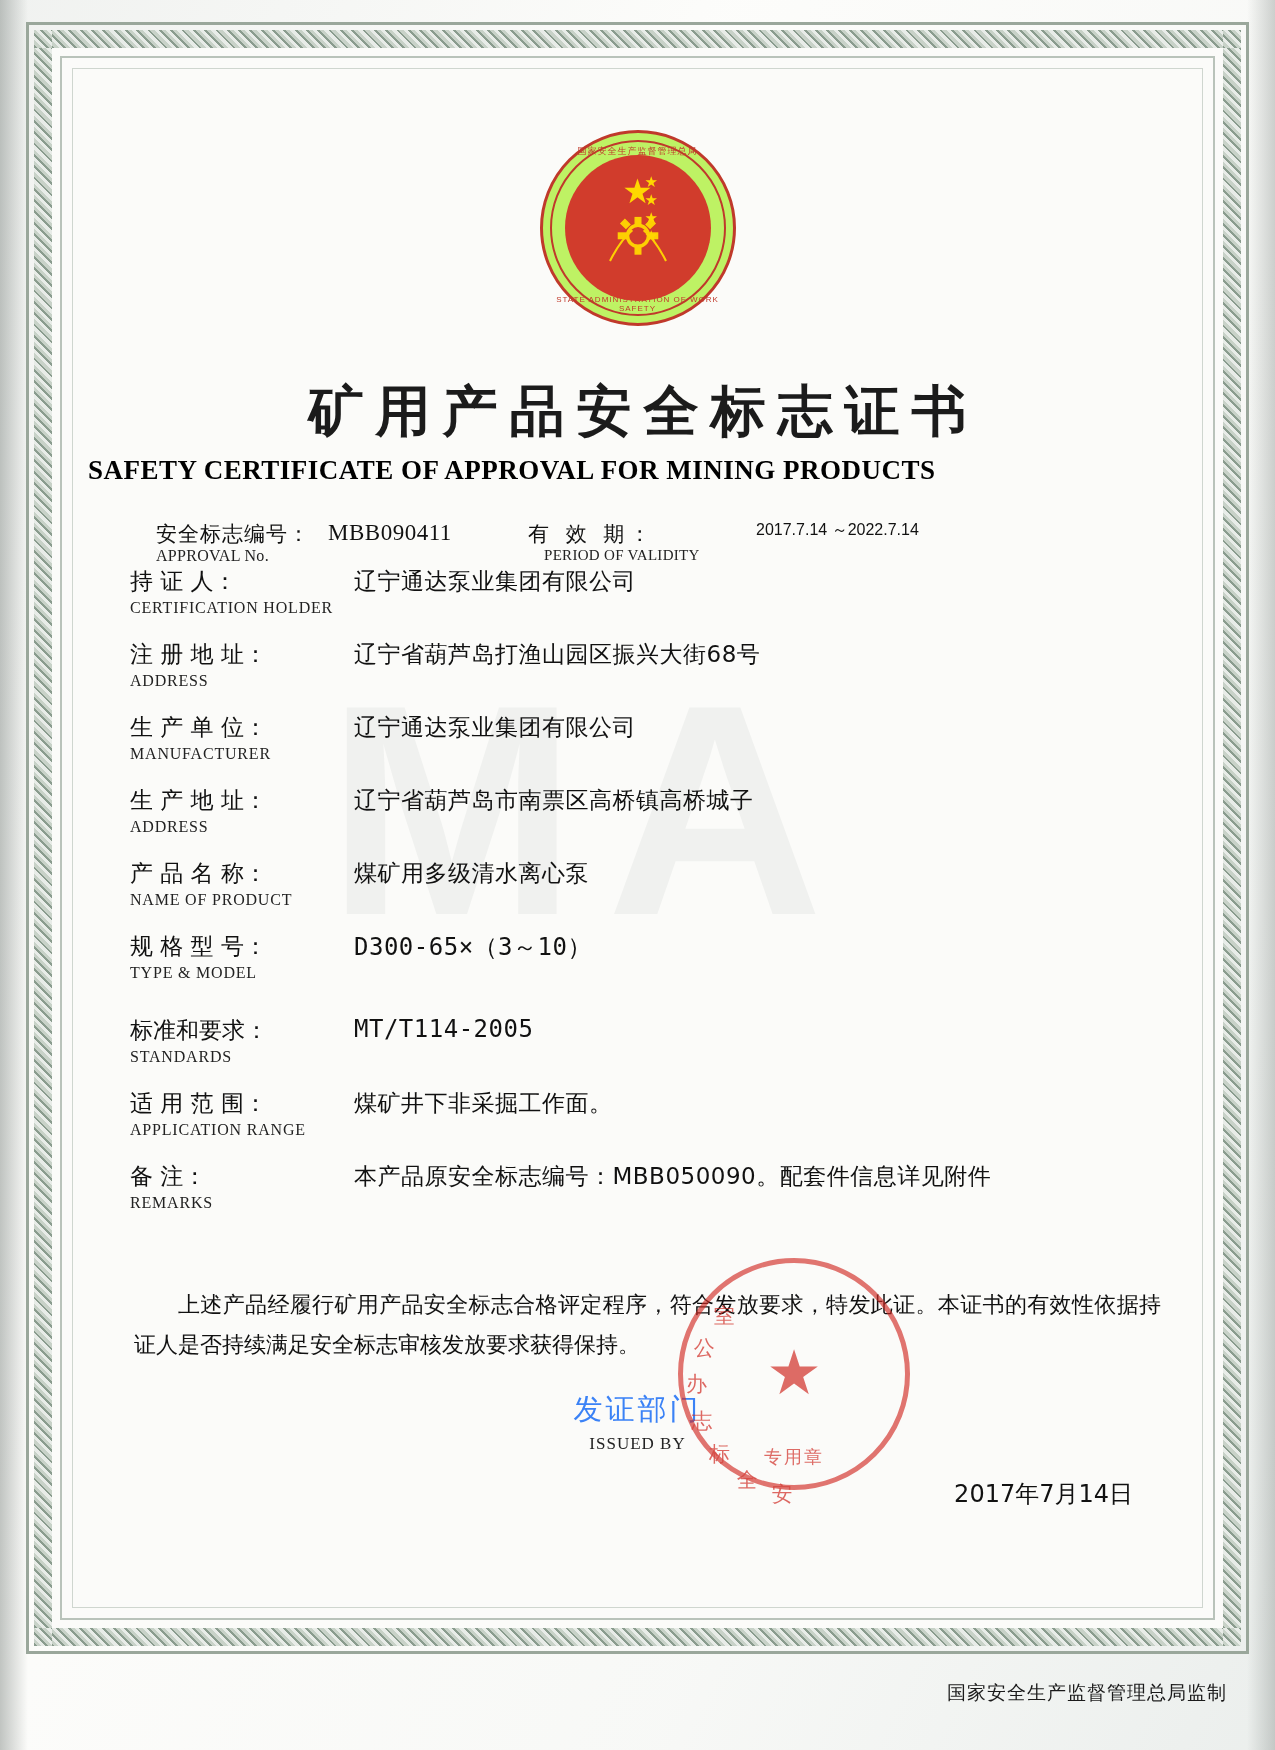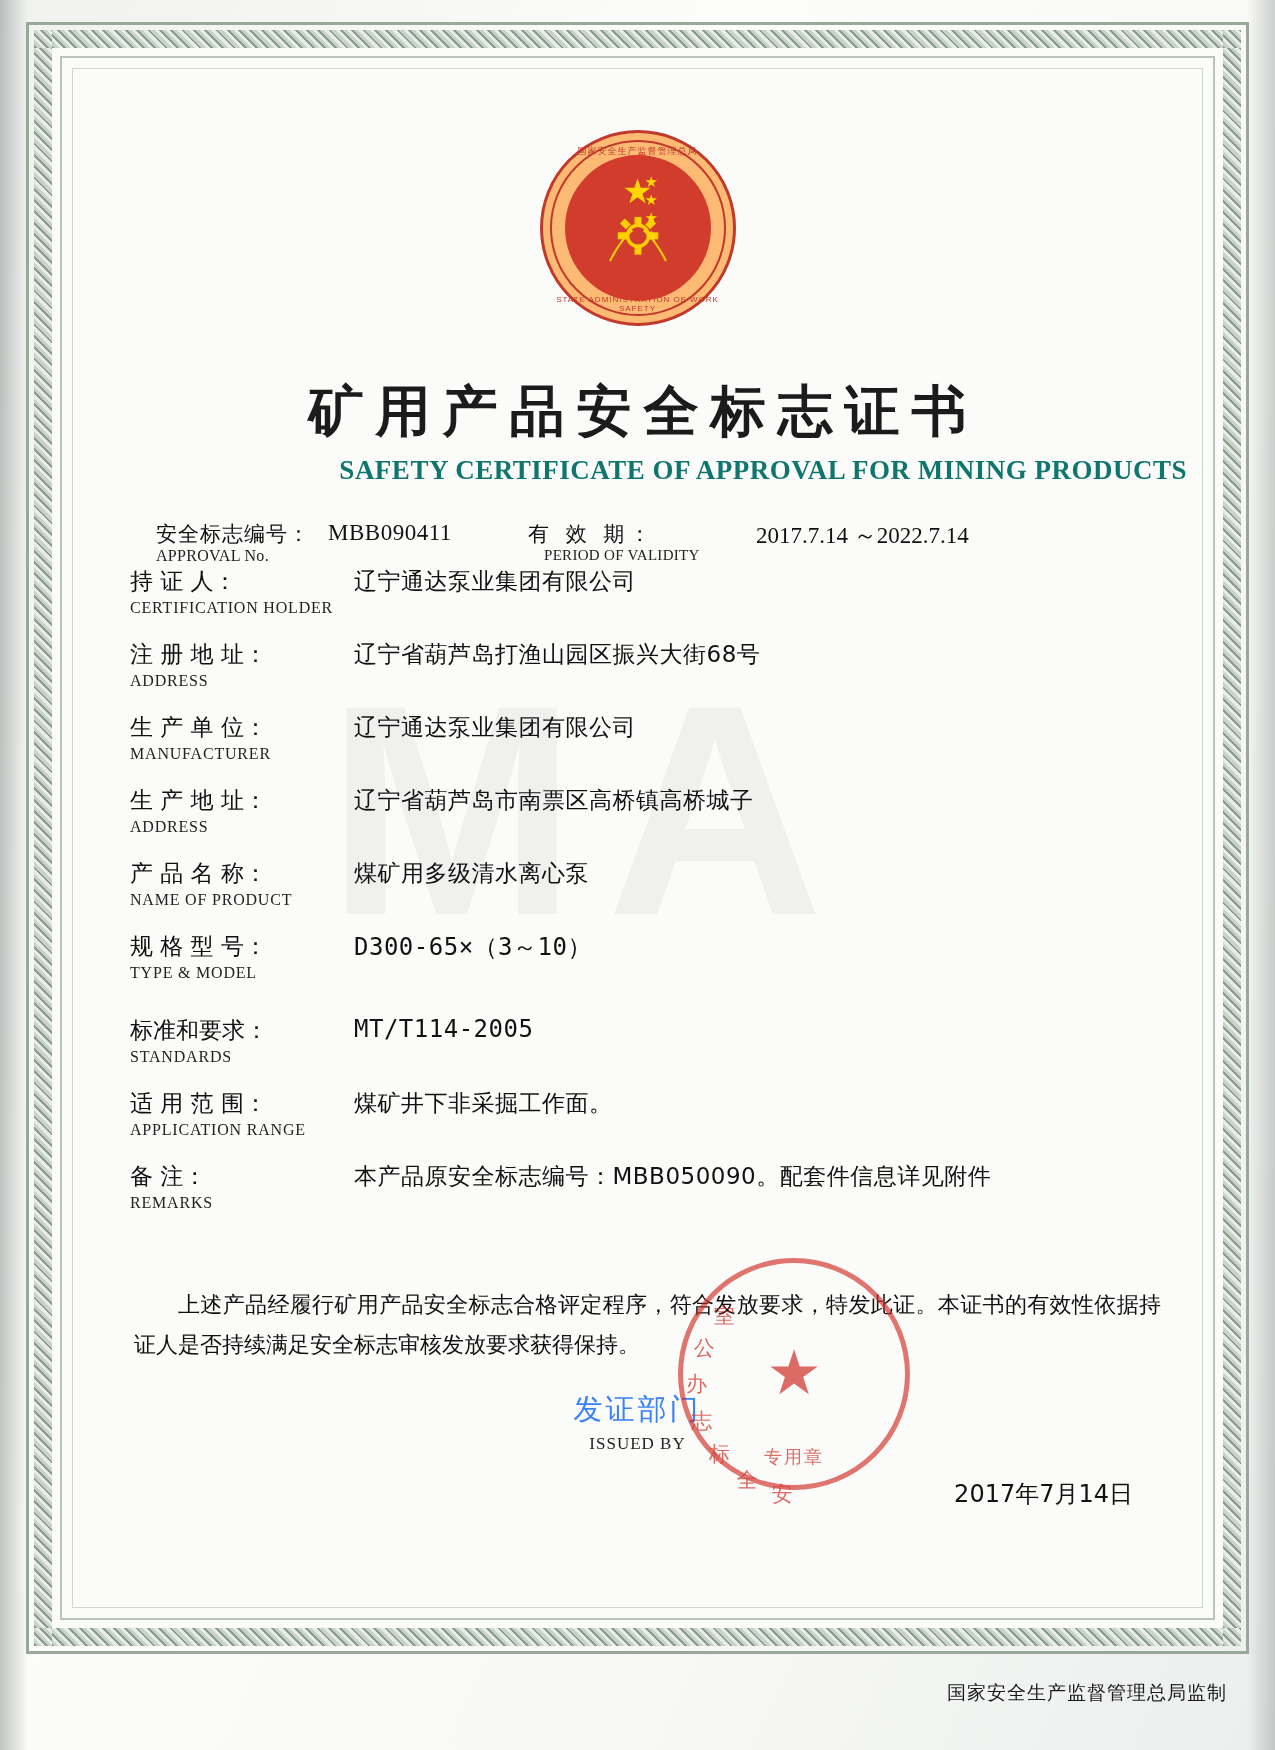--- a/index.html
+++ b/index.html
@@ -94,21 +94,21 @@
     display: flex;
     justify-content: center;
   }
   .emblem {
     position: relative;
     width: 196px;
     height: 196px;
     border-radius: 50%;
     border: 3px solid #c0392b;
     box-sizing: border-box;
-    background: #fdba74;
+    background: #bef264;
   }
   .emblem .ring2 {
     position: absolute;
     inset: 7px;
     border-radius: 50%;
     border: 2px solid #c0392b;
   }
   .emblem .core {
     position: absolute;
     inset: 22px;
@@ -163,26 +163,26 @@
     font-size: 55px;
     font-weight: bold;
     letter-spacing: 12px;
     color: #1b1b1b;
     text-indent: 12px;
   }
   .title-en {
     position: absolute;
     left: 0; right: 0;
     top: 365px;
-    text-align: right;
+    text-align: left;
     font-family: "Liberation Serif", serif;
     font-size: 27px;
     font-weight: bold;
     letter-spacing: 0.5px;
-    color: #0f766e;
+    color: #000000;
   }
 
   
   .approval-row {
     position: absolute;
     left: 68px;
     right: 30px;
     top: 430px;
     height: 56px;
   }
@@ -222,22 +222,22 @@
     position: absolute;
     left: 388px; top: 27px;
     font-family: "Liberation Serif", serif;
     font-size: 15px;
     color: #222;
     letter-spacing: 0.3px;
   }
   .valid-val {
     position: absolute;
     left: 600px; top: 0;
-    font-family: Liberation Serif, serif;
-    font-size: 23px;
+    font-family: Liberation Sans, sans-serif;
+    font-size: 16px;
     color: #111;
   }
 
   
   .fields {
     position: absolute;
     left: 42px;
     right: 10px;
     top: 476px;
   }

